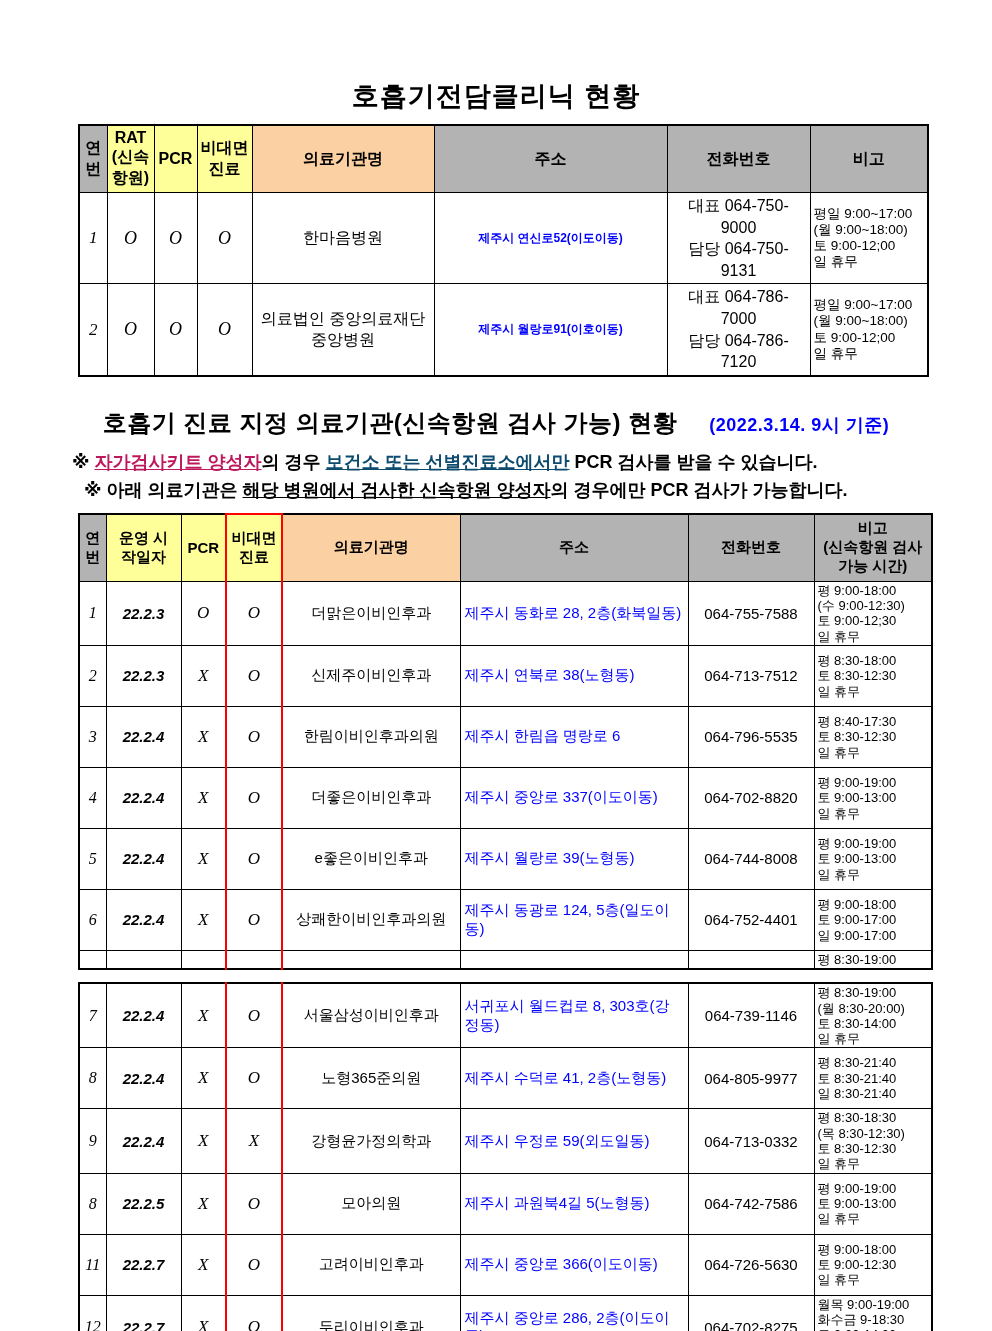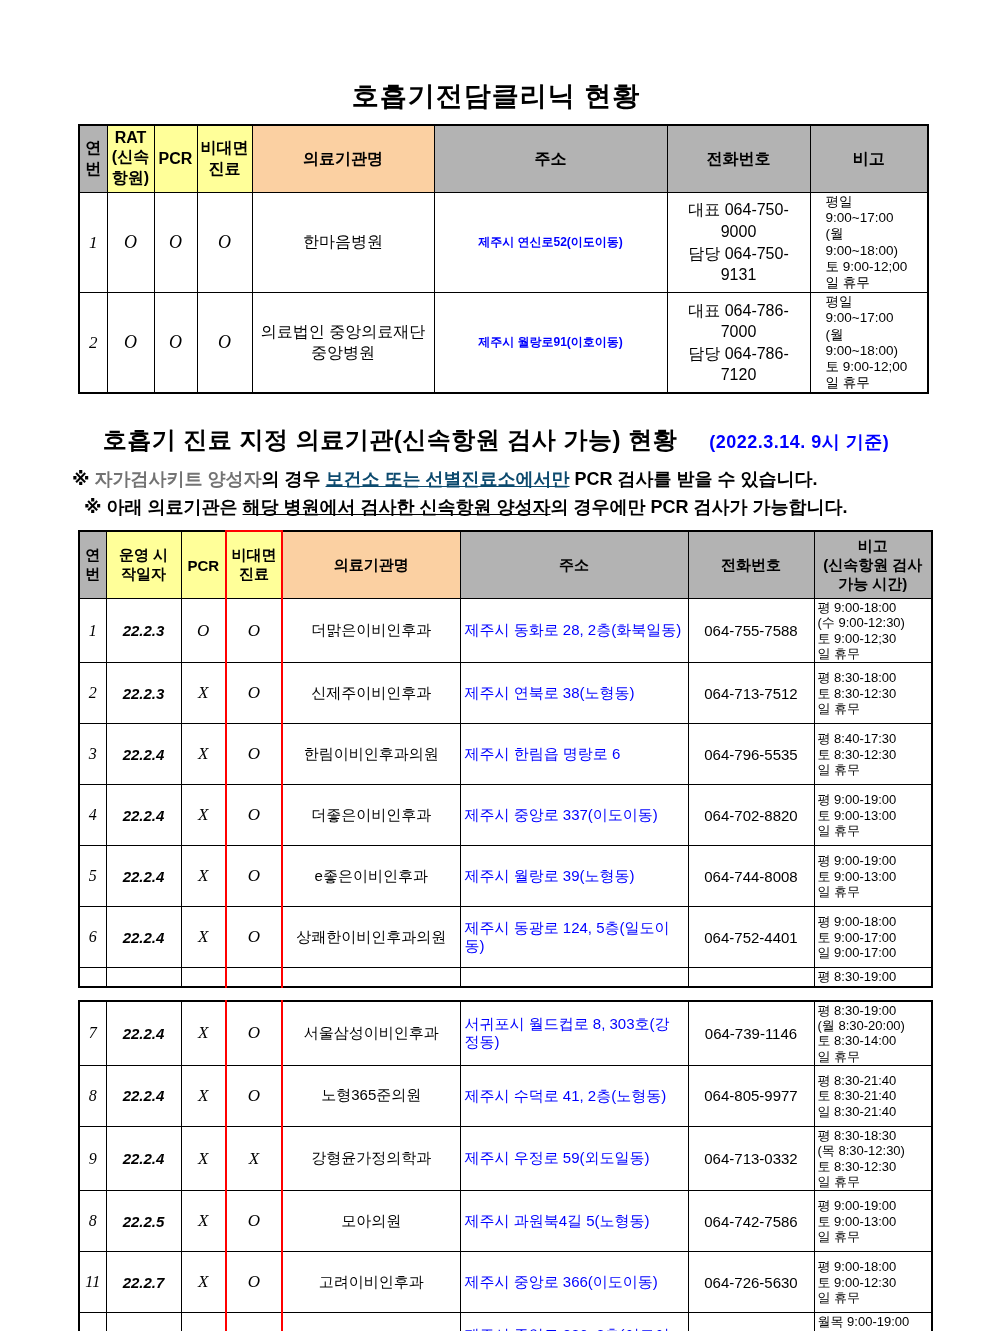--- a/index.html
+++ b/index.html
@@ -13,21 +13,21 @@
   .title1{
     padding-top:78px;text-align:center;font-size:27px;font-weight:bold;letter-spacing:1px;
   }
   .title2{
     margin-top:30px;text-align:center;font-size:24px;font-weight:bold;letter-spacing:.5px;
   }
   .title2 .date{color:#0000ff;font-size:18px;font-weight:bold;margin-left:32px;}
   .notes{margin:10px 0 8px 72px;font-size:18px;font-weight:bold;line-height:1.55;}
   .note-line{white-space:nowrap;}
   .note-line.indent{margin-left:12px;}
-  .txt-blue{color:#737373;}
+  .txt-blue{color:#be185d;text-decoration:underline;}
   .txt-red{color:#0c4a6e;text-decoration:underline;}
   .txt-underline{text-decoration:underline;}
 
   
   table{border-collapse:collapse;table-layout:fixed;margin-left:78px;border:2px solid #000;}
   th,td{border:1px solid #000;vertical-align:middle;overflow:hidden;}
   th{font-weight:bold;text-align:center;white-space:pre-line;padding:3px 2px;}
   td{padding:2px 4px;}
 
   .hdr-gray{background:#b3b3b3;}
@@ -36,21 +36,21 @@
 
   
   .t1{width:849px;margin-top:10px;}
   .t1 th{font-size:16px;height:60px;}
   .t1 td{height:74px;}
   .t1 .c-no{font-family:"Liberation Serif","DejaVu Serif",serif;font-style:italic;font-size:17px;text-align:center;}
   .t1 .c-ox{font-family:"Liberation Serif","DejaVu Serif",serif;font-style:italic;font-size:18px;text-align:center;}
   .t1 .c-name{font-size:16px;text-align:center;white-space:pre-line;}
   .t1 .c-addr{font-size:12px;font-weight:bold;color:#0000ff;text-align:center;white-space:pre-line;margin-left:16px;}
   .t1 .c-phone{font-size:16px;text-align:center;white-space:pre-line;line-height:1.35;}
-  .t1 .c-remark{font-size:13.5px;line-height:1.2;white-space:pre-line;padding:1px 15px;}
+  .t1 .c-remark{font-size:13.5px;line-height:1.2;white-space:pre-line;padding:1px 3px;}
 
   
   .t2{width:853px;}
   .t2a{margin-top:4px;}
   .t2b{margin-top:12px;}
   .t2 th{font-size:15px;height:60px;}
   .t2 td{height:56px;}
   .t2 .c-no{font-family:"Liberation Serif","DejaVu Serif",serif;font-style:italic;font-size:16px;text-align:center;}
   .t2 .c-date{font-weight:bold;font-style:italic;font-size:15px;text-align:center;}
   .t2 .c-ox{font-family:"Liberation Serif","DejaVu Serif",serif;font-style:italic;font-size:17px;text-align:center;}

